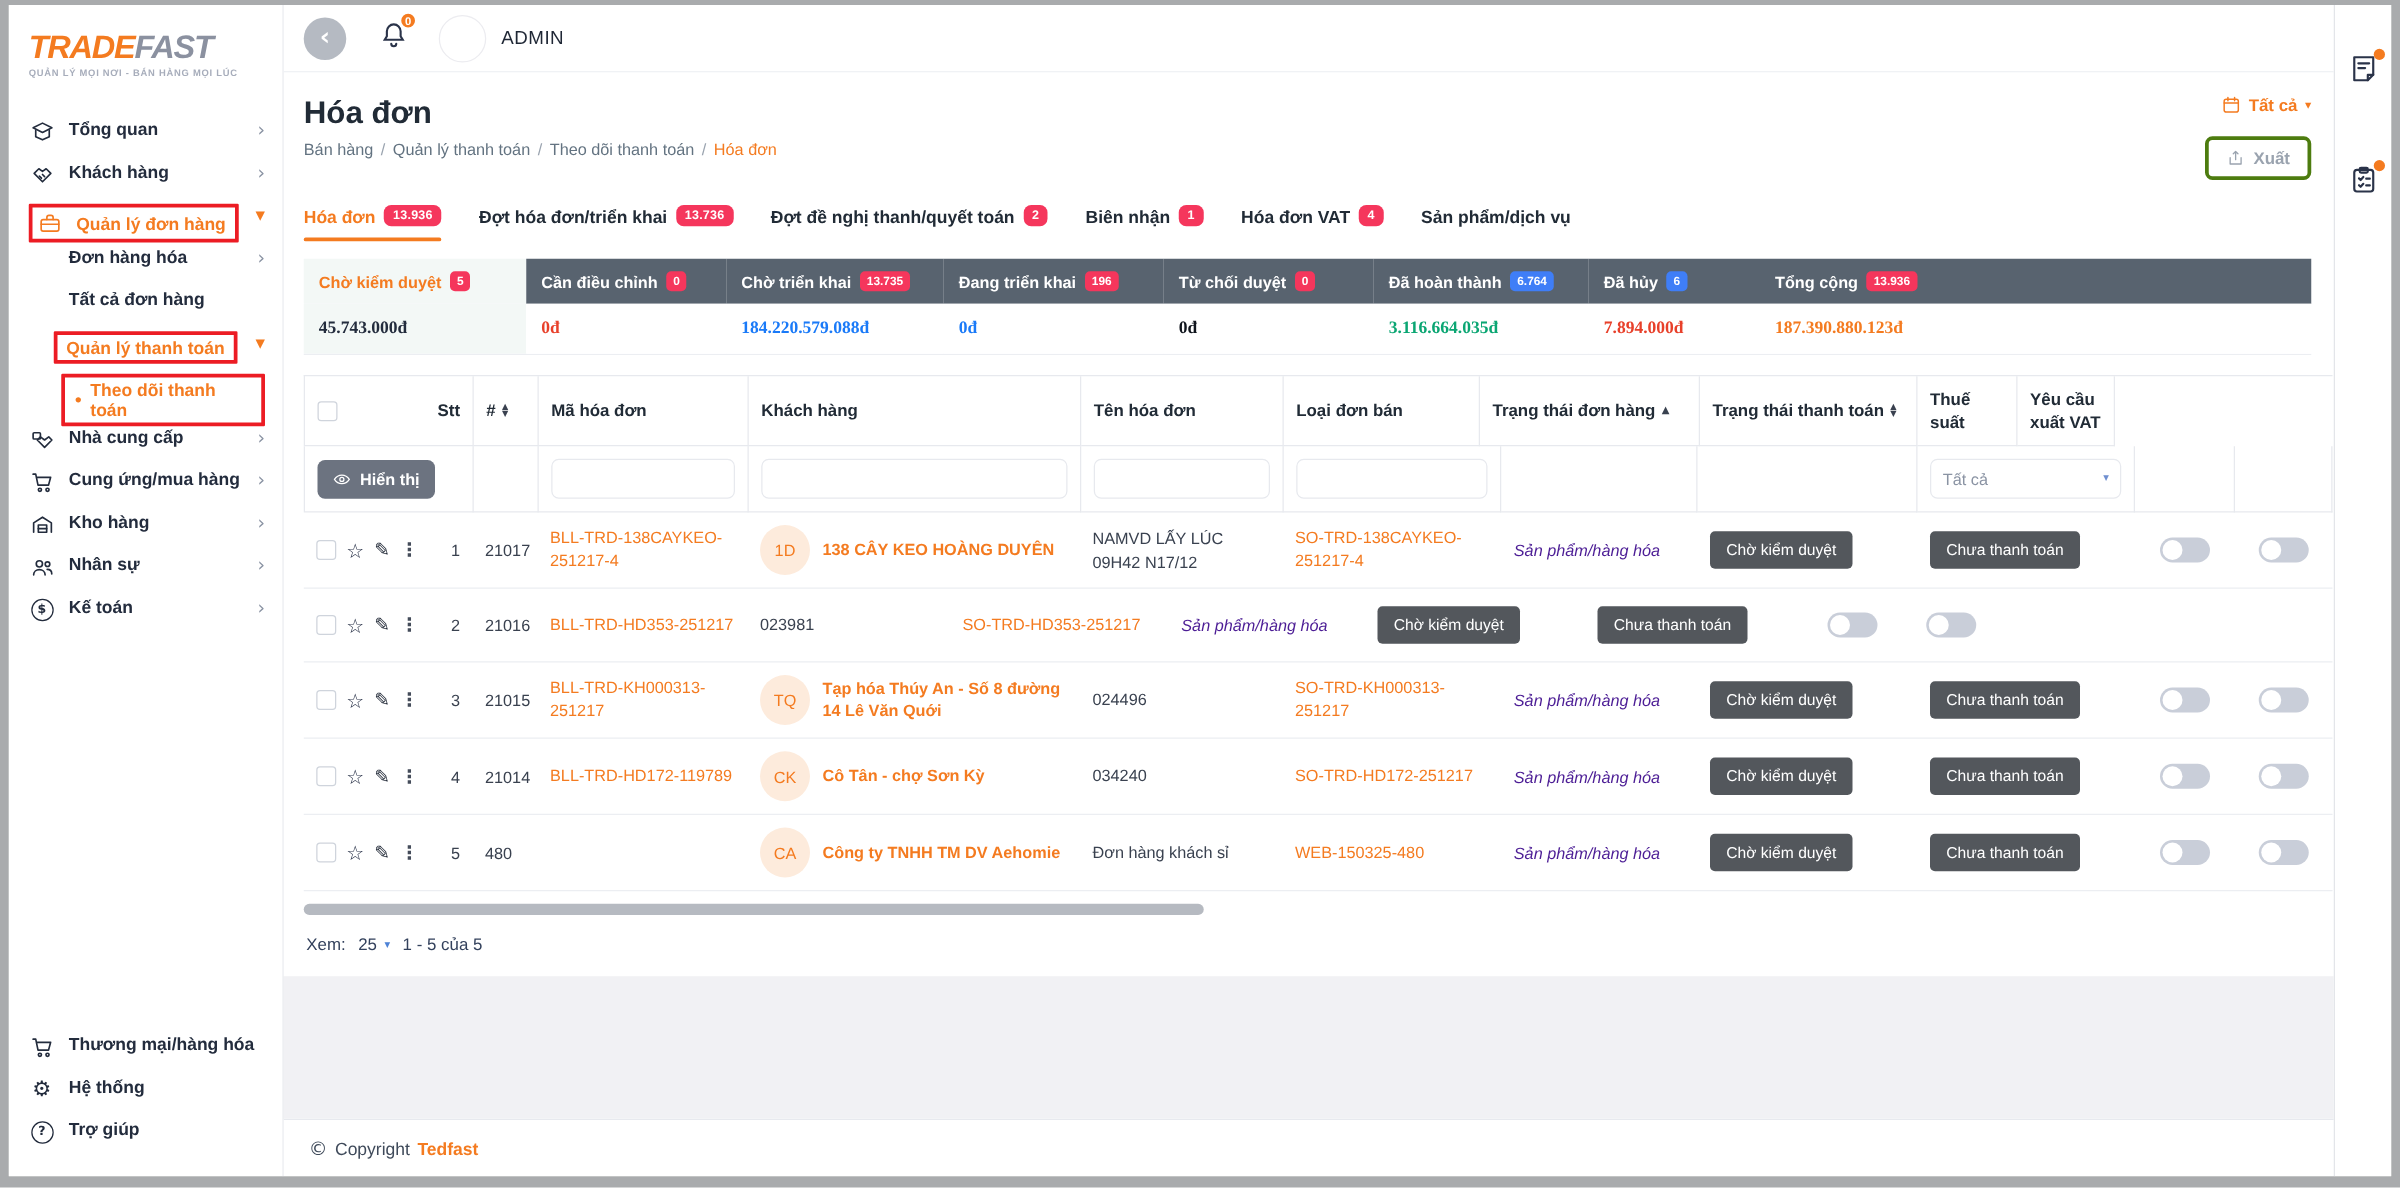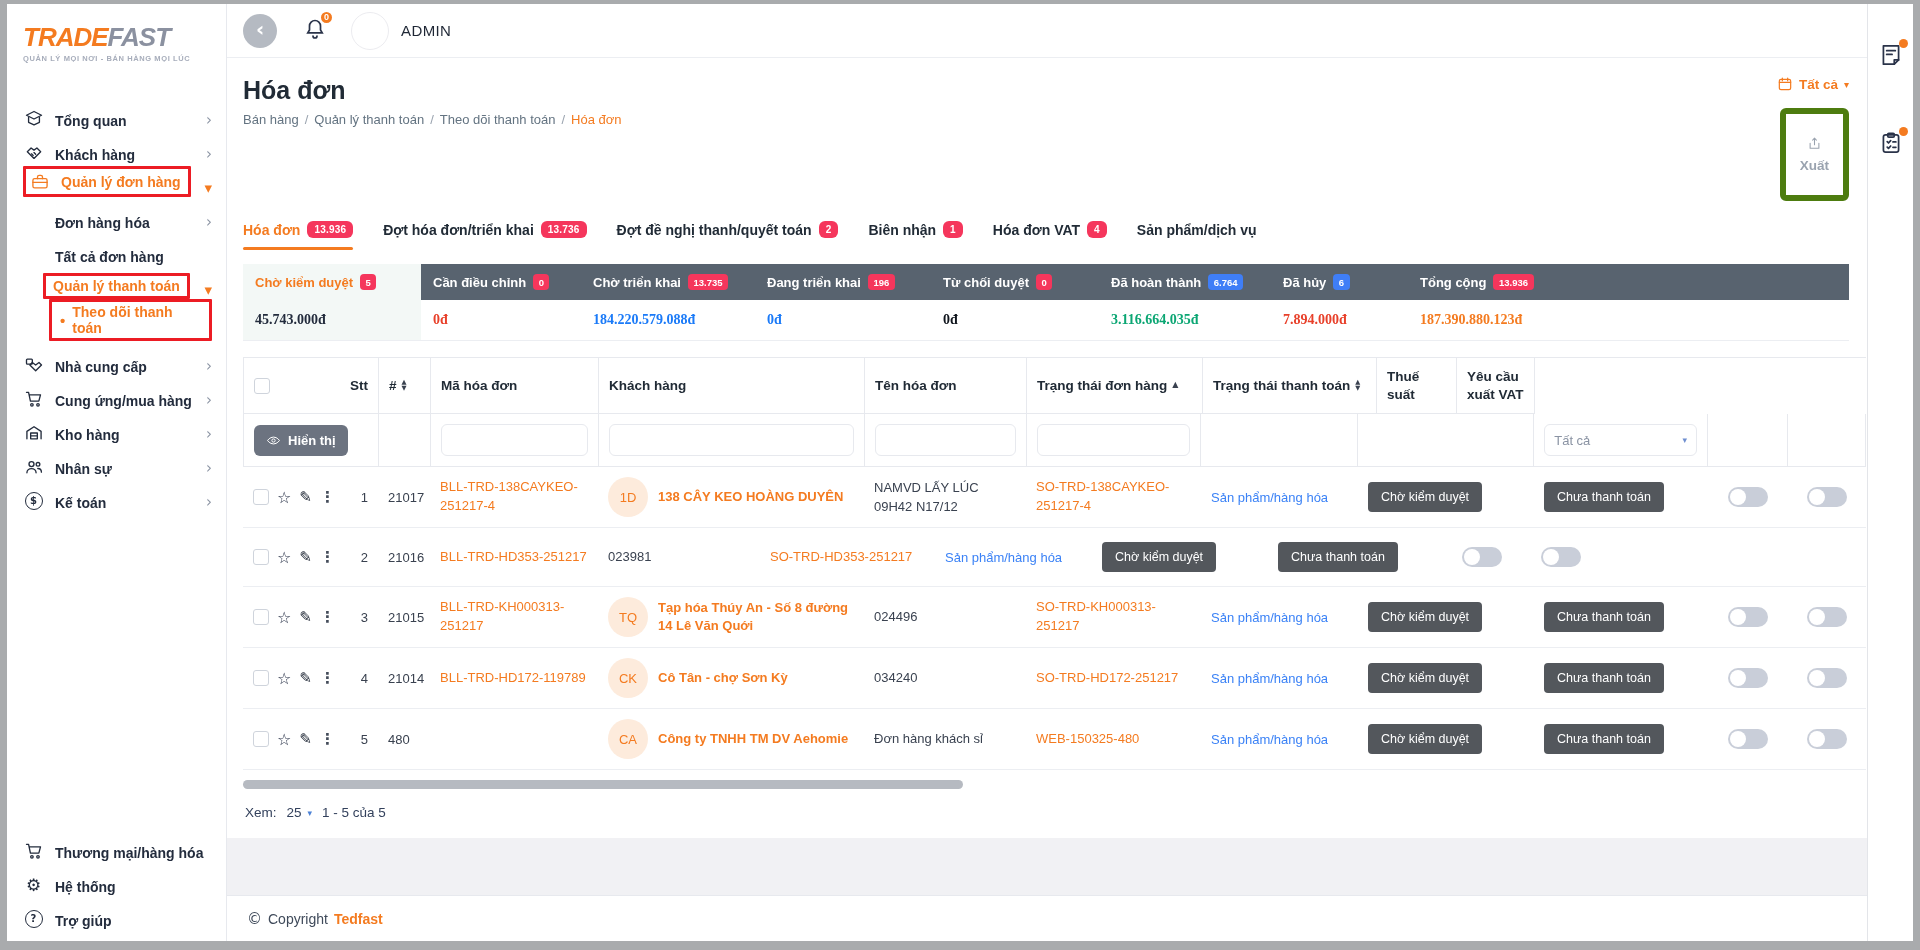--- a/index.html
+++ b/index.html
@@ -10,21 +10,21 @@
   .app { position:absolute; top:4px; left:7px; right:7px; bottom:9px; background:#fff; display:flex; overflow:hidden; }
 
   
   .sidebar { width:220px; min-width:220px; background:#fff; border-right:1px solid #e7e9ee; display:flex; flex-direction:column; padding:14px 0 12px; }
   .logo-wrap { padding:4px 16px 10px; }
   .logo { font-size:26px; font-weight:800; font-style:italic; letter-spacing:-1px; white-space:nowrap; }
   .logo .t { color:#f47b20; }
   .logo .f { color:#8b91a0; }
   .tagline { font-size:7.5px; letter-spacing:.6px; color:#a7adbb; font-weight:700; margin-top:1px; white-space:nowrap; }
   .nav { margin-top:22px; }
-  .nav-item { display:flex; align-items:flex-end; min-height:34px; padding:0 14px 0 16px; font-size:14px; font-weight:700; color:#232c3d; cursor:pointer; }
+  .nav-item { display:flex; align-items:flex-start; min-height:34px; padding:0 14px 0 16px; font-size:14px; font-weight:700; color:#232c3d; cursor:pointer; }
   .nav-item .ic { width:21px; height:21px; margin-right:11px; display:inline-flex; align-items:center; justify-content:center; flex:none; }
   .nav-item .chev { margin-left:auto; color:#8a93a3; font-size:15px; font-weight:400; }
   .nav-item.orange, .nav-item.orange .chev { color:#f47b20; }
   .sub1 { padding-left:48px; }
   .sub2 { padding-left:52px; }
   .redbox { border:3px solid #ec1c24; padding:2px 7px 2px 3px; display:inline-flex; align-items:center; border-radius:1px; }
   .bullet { color:#f47b20; margin-right:7px; font-size:15px; }
   .sidebar-bottom { margin-top:auto; padding-top:10px; }
   svg.sic { stroke:#232c3d; stroke-width:1.6; fill:none; stroke-linecap:round; stroke-linejoin:round; width:20px; height:20px; }
   svg.sic.or { stroke:#f47b20; }
@@ -47,21 +47,21 @@
   .content { background:#fff; padding:18px 18px 0 16px; }
   .page-head { display:flex; }
   .page-title { font-size:25px; font-weight:800; color:#212b36; }
   .breadcrumb { margin-top:7px; font-size:13px; color:#637381; }
   .breadcrumb .sep { margin:0 6px; color:#9aa3af; }
   .breadcrumb .cur { color:#f47b20; }
   .head-right { margin-left:auto; text-align:right; }
   .date-filter { color:#f47b20; font-size:13.5px; font-weight:800; display:inline-flex; align-items:center; gap:6px; cursor:pointer; }
   .date-filter svg { stroke:#f47b20; stroke-width:1.8; fill:none; width:16px; height:16px; stroke-linecap:round; }
   .date-filter .dd { font-size:10px; }
-  .export-btn { margin-top:12px; display:inline-flex; align-items:center; gap:7px; border:6px solid #4d7c0f; border-radius:6px; background:#fff; color:#9aa3af; font-size:13.5px; font-weight:700; padding:22px 14px; cursor:pointer;flex-direction:column; }
+  .export-btn { margin-top:12px; display:inline-flex; align-items:center; gap:7px; border:3px solid #4d7c0f; border-radius:6px; background:#fff; color:#9aa3af; font-size:13.5px; font-weight:700; padding:7px 14px; cursor:pointer; }
   .export-btn svg { stroke:#9aa3af; stroke-width:1.7; fill:none; width:15px; height:15px; stroke-linecap:round; stroke-linejoin:round; }
 
   
   .tabs { display:flex; gap:30px; margin-top:20px; padding-bottom:12px; }
   .tab { display:inline-flex; align-items:center; gap:7px; font-size:14px; font-weight:700; color:#212b36; position:relative; cursor:pointer; white-space:nowrap; }
   .tab .tbadge { background:#f5365c; color:#fff; font-size:10px; font-weight:800; padding:3px 7px; border-radius:6px; letter-spacing:.2px; }
   .tab.active { color:#f47b20; }
   .tab.active::after { content:""; position:absolute; left:0; right:0; bottom:-12px; height:3px; border-radius:2px; background:#f47b20; }
 
   
@@ -110,21 +110,21 @@
   .rowicons { display:flex; align-items:center; gap:8px; }
   .star { font-size:16px; color:#2a3349; cursor:pointer; }
   .edit { font-size:15px; color:#1f2735; cursor:pointer; }
   .kebab { font-size:15px; color:#444c5a; font-weight:700; cursor:pointer; }
   .stt { margin-left:auto; color:#39414f; }
   .idv { color:#39414f; }
   .code { color:#f47b20; line-height:1.45; }
   .avchip { width:40px; height:40px; border-radius:50%; background:#fdebdc; color:#f47b20; font-weight:400; font-size:13px; display:flex; align-items:center; justify-content:center; flex:none; }
   .cust { color:#f47b20; font-weight:700; line-height:1.4; margin-left:10px; }
   .iname { color:#3a4250; line-height:1.5; }
-  .stype { color:#3b82f6; }
+  .stype { color:#4c1d95;font-style:italic; }
   .pill { background:#53575c; color:#fff; font-size:12.5px; padding:8px 13px; border-radius:4px; white-space:nowrap; cursor:pointer; }
   .toggle { width:40px; height:20px; border-radius:10px; background:#c9ced9; position:relative; display:inline-block; cursor:pointer; }
   .toggle i { position:absolute; left:2px; top:2px; width:16px; height:16px; border-radius:50%; background:#fff; }
   .c10, .c11 { justify-content:center; }
 
   .hscroll { margin-top:10px; width:720px; height:9px; border-radius:5px; background:#b6bac1; }
   .pagination { display:flex; align-items:center; gap:10px; padding:16px 2px 18px; font-size:13.5px; color:#33415c; }
   .psize { display:inline-flex; align-items:center; gap:6px; cursor:pointer; }
   .psize .dd { color:#4d82d6; font-size:9px; }
 
@@ -433,20 +433,21 @@
           <div class="cell c2">
               <span>#</span>
               <span class="sortstack glyph">
                 <i>▲</i>
                 <i>▼</i>
               </span>
             </div>
           <div class="cell c3">Mã hóa đơn</div>
           <div class="cell c4">Khách hàng</div>
           <div class="cell c5">Tên hóa đơn</div>
+          <div class="cell c7">Loại đơn bán</div>
           <div class="cell c8">
               <span>Trạng thái đơn hàng</span>
               <span class="sort-asc glyph">▲</span>
             </div>
           <div class="cell c9">
               <span>Trạng thái thanh toán</span>
               <span class="sortstack glyph">
                 <i>▲</i>
                 <i>▼</i>
               </span>

